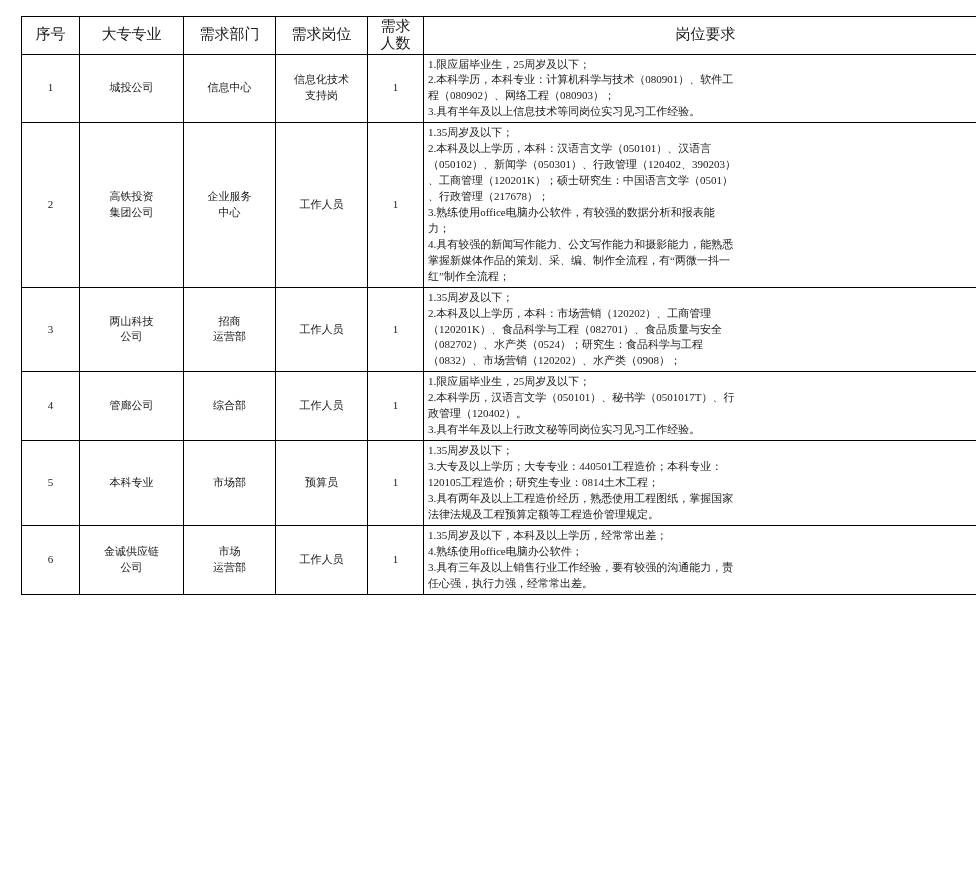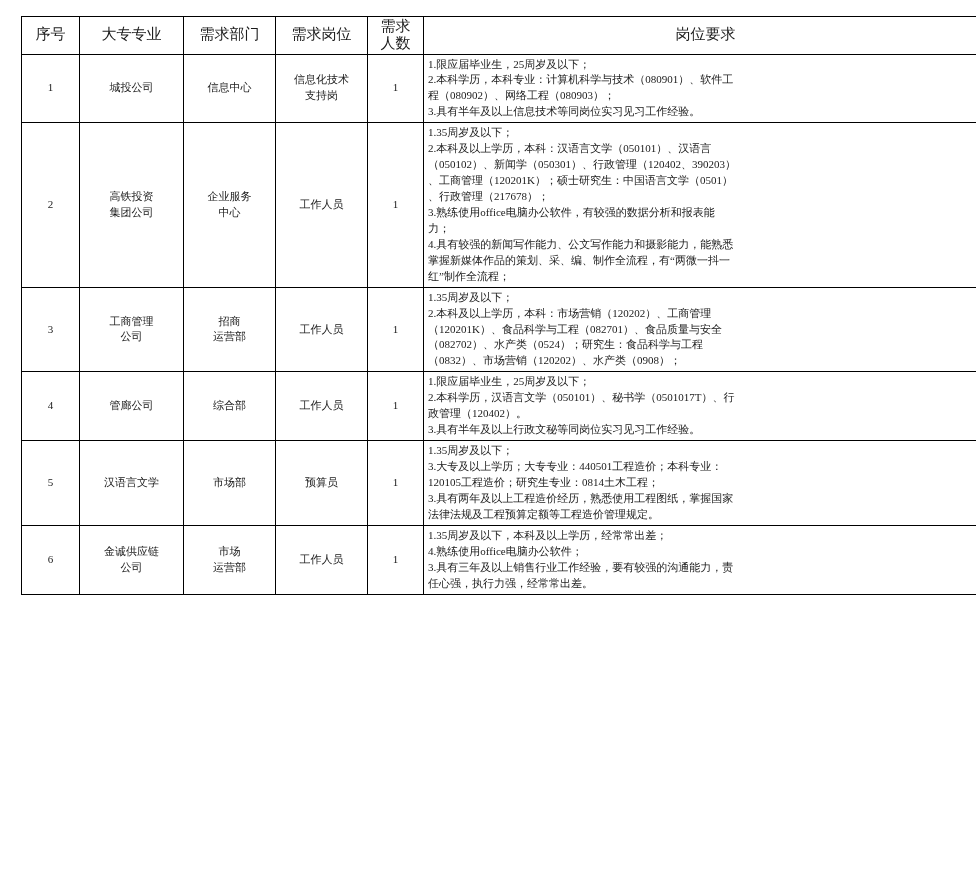--- a/index.html
+++ b/index.html
@@ -134,21 +134,21 @@
           <span class="req-line">力；</span>
           <span class="req-line">4.具有较强的新闻写作能力、公文写作能力和摄影能力，能熟悉</span>
           <span class="req-line">掌握新媒体作品的策划、采、编、制作全流程，有“两微一抖一</span>
           <span class="req-line">红”制作全流程；</span>
         </td>
       </tr>
 
       <tr>
         <td class="seq">3</td>
         <td class="unit">
-          <span class="cellwrap">工商管理</span>
+          <span class="cellwrap">两山科技</span>
           <span class="cellwrap">公司</span>
         </td>
         <td class="dept">
           <span class="cellwrap">招商</span>
           <span class="cellwrap">运营部</span>
         </td>
         <td class="post">工作人员</td>
         <td class="num">1</td>
         <td class="req">
           <span class="req-line">1.35周岁及以下；</span>
@@ -168,21 +168,21 @@
         <td class="req">
           <span class="req-line">1.限应届毕业生，25周岁及以下；</span>
           <span class="req-line">2.本科学历，汉语言文学（050101）、秘书学（0501017T）、行</span>
           <span class="req-line">政管理（120402）。</span>
           <span class="req-line">3.具有半年及以上行政文秘等同岗位实习见习工作经验。</span>
         </td>
       </tr>
 
       <tr>
         <td class="seq">5</td>
-        <td class="unit">汉语言文学</td>
+        <td class="unit">本科专业</td>
         <td class="dept">市场部</td>
         <td class="post">预算员</td>
         <td class="num">1</td>
         <td class="req">
           <span class="req-line">1.35周岁及以下；</span>
           <span class="req-line">3.大专及以上学历；大专专业：440501工程造价；本科专业：</span>
           <span class="req-line">120105工程造价；研究生专业：0814土木工程；</span>
           <span class="req-line">3.具有两年及以上工程造价经历，熟悉使用工程图纸，掌握国家</span>
           <span class="req-line">法律法规及工程预算定额等工程造价管理规定。</span>
         </td>

